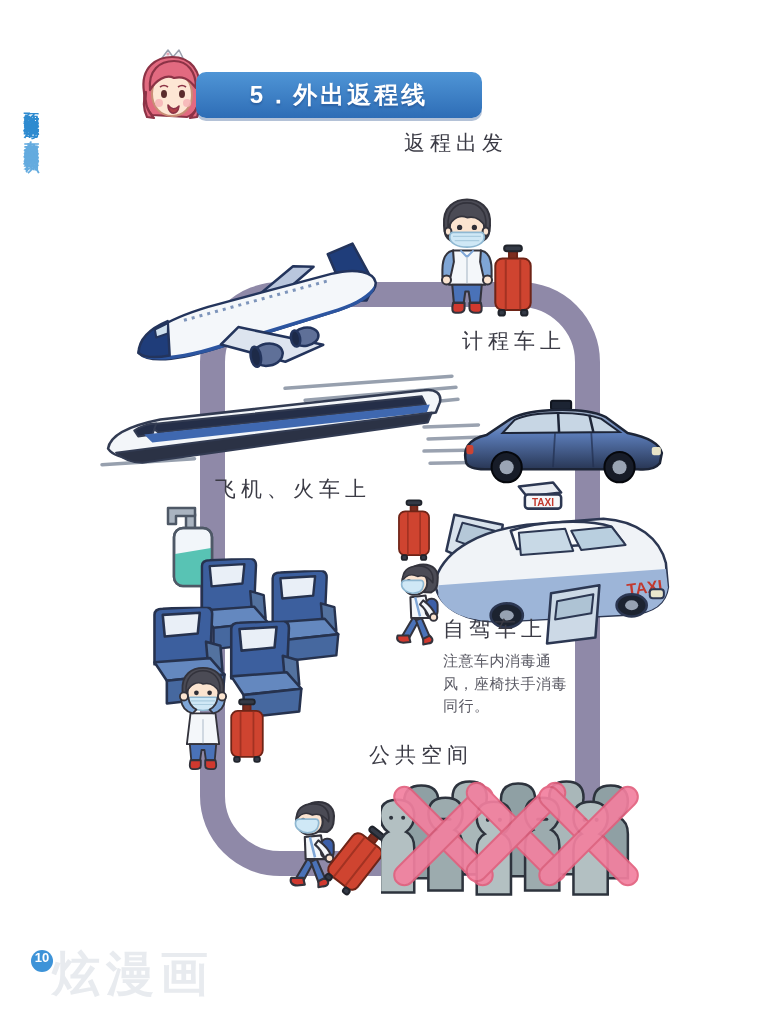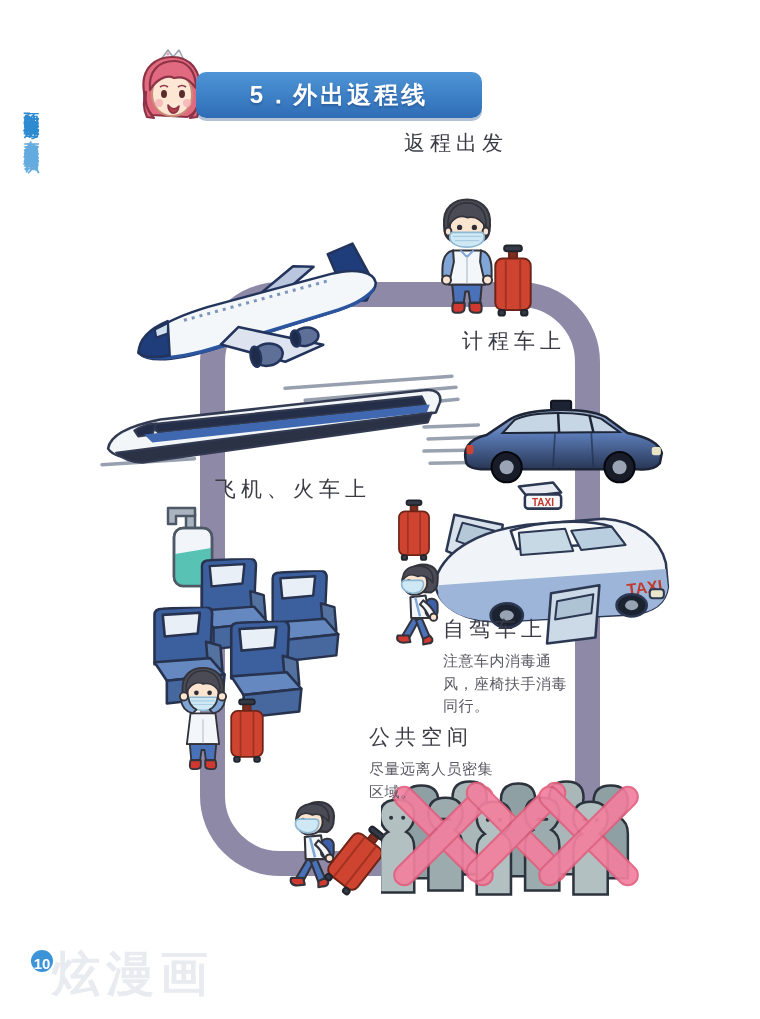--- a/index.html
+++ b/index.html
@@ -38,22 +38,22 @@
   
   .sec{position:absolute;z-index:5;}
   .sec-h{font-size:21px;font-weight:normal;color:#3b3b45;letter-spacing:5px;white-space:nowrap;}
   .sec-b{font-size:15px;color:#5c5c66;line-height:1.5;letter-spacing:.5px;margin-top:7px;white-space:pre-line;}
   
   .illus{position:absolute;z-index:3;}
   .above{z-index:4;}
   
   #page-badge{
     left:31px;top:950px;width:22px;height:22px;border-radius:50%;
-    background:#3d93d8;color:#fff;font-size:15px;font-weight:bold;
-    display:flex;align-items:flex-end;justify-content:center;z-index:7;
+    background:#3d93d8;color:#fff;font-size:13px;font-weight:bold;
+    display:flex;align-items:flex-start;justify-content:center;z-index:7;
   }
   #watermark{
     left:6px;top:942px;z-index:2;
     font-size:48px;font-weight:bold;letter-spacing:6px;
     color:rgba(173,182,196,0.28);white-space:nowrap;margin-left:46px;
   }
 </style>
 </head>
 <body>
 
@@ -306,24 +306,22 @@
 同行。</div>
 </div>
 
 <svg class="illus above" style="left:166px;top:662px" width="74" height="110" viewBox="0 0 100 150">
     <use href="#sym-boy-arms-up"></use>
   </svg>
 <svg class="illus above" style="left:228px;top:698px" width="38" height="66" viewBox="0 0 52 92">
     <use href="#sym-suitcase"></use>
   </svg>
 
-<div class="sec" style="left:369px;top:723px">
+<div class="sec" style="left:369px;top:741px">
   <div class="sec-h">公共空间</div>
-  <div class="sec-b">尽量远离人员密集
-区域。</div>
 </div>
 
 <svg class="illus above" style="left:281px;top:791px" width="68" height="115" viewBox="0 0 80 115">
     <use href="#sym-walkboy"></use>
   </svg>
 <svg class="illus above" style="left:324px;top:820px" width="70" height="80" viewBox="0 0 70 80">
   <g transform="translate(12,2) rotate(38 21 37)">
       <use href="#sym-suitcase" width="42" height="74"></use>
     </g>
 </svg>

